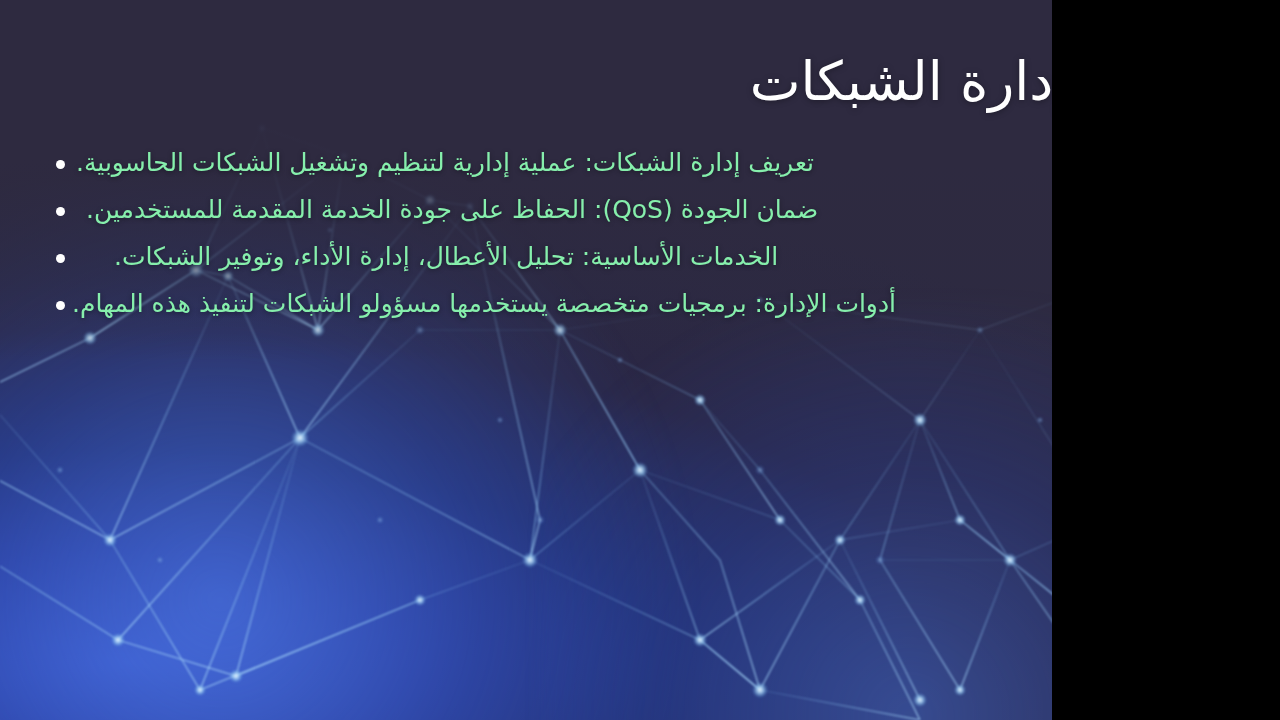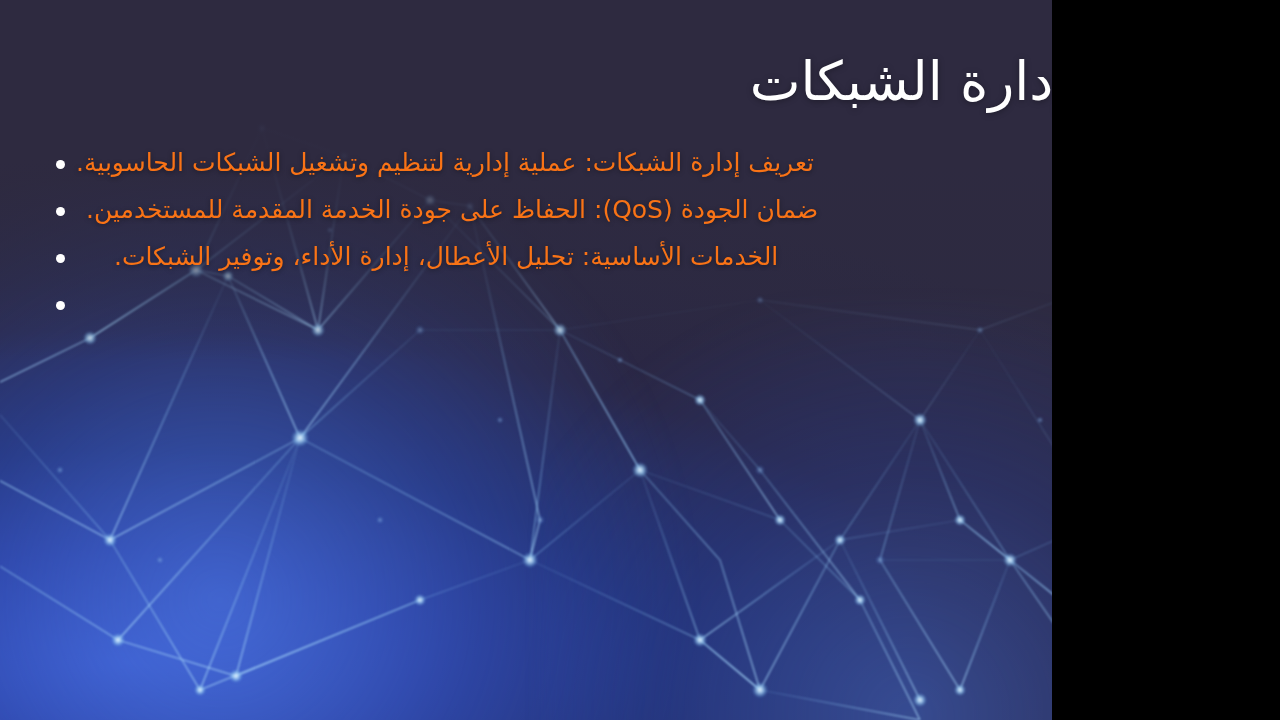--- a/index.html
+++ b/index.html
@@ -82,21 +82,21 @@
     left: 46px;
     top: 144px;
     width: 1190px;
     margin: 0;
     padding: 0;
     list-style: none;
   }
   .bullet {
     position: relative;
     display: block;
-    color: #f97316;
+    color: #86efac;
     font-size: 25px;
     line-height: 1;
     height: 47px;
     padding-left: 30px;
     white-space: nowrap;
     text-shadow: 0 1px 5px rgba(0,0,0,0.40);
   }
   .bullet-dot {
     position: absolute;
     left: 10px;
@@ -264,16 +264,17 @@
     <li class="bullet b2">
       <span class="bullet-dot"></span>
       <span class="bullet-text">ضمان الجودة (QoS): الحفاظ على جودة الخدمة المقدمة للمستخدمين.</span>
     </li>
     <li class="bullet b1">
       <span class="bullet-dot"></span>
       <span class="bullet-text">الخدمات الأساسية: تحليل الأعطال، إدارة الأداء، وتوفير الشبكات.</span>
     </li>
     <li class="bullet b3">
       <span class="bullet-dot"></span>
+      <span class="bullet-text">أدوات الإدارة: برمجيات متخصصة يستخدمها مسؤولو الشبكات لتنفيذ هذه المهام.</span>
     </li>
   </ul>
 
 </div>
 
 </body></html>

